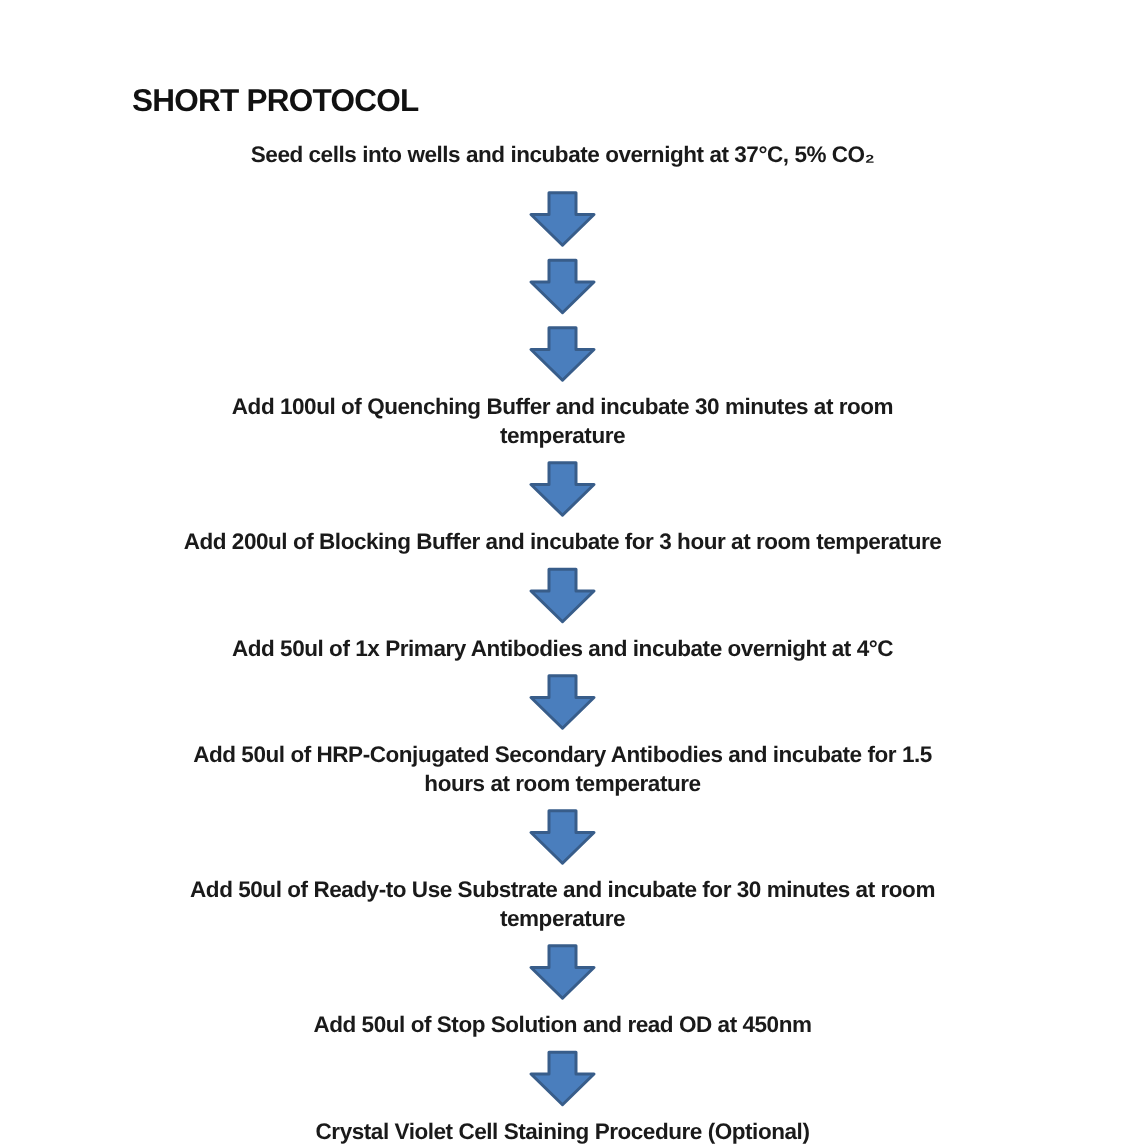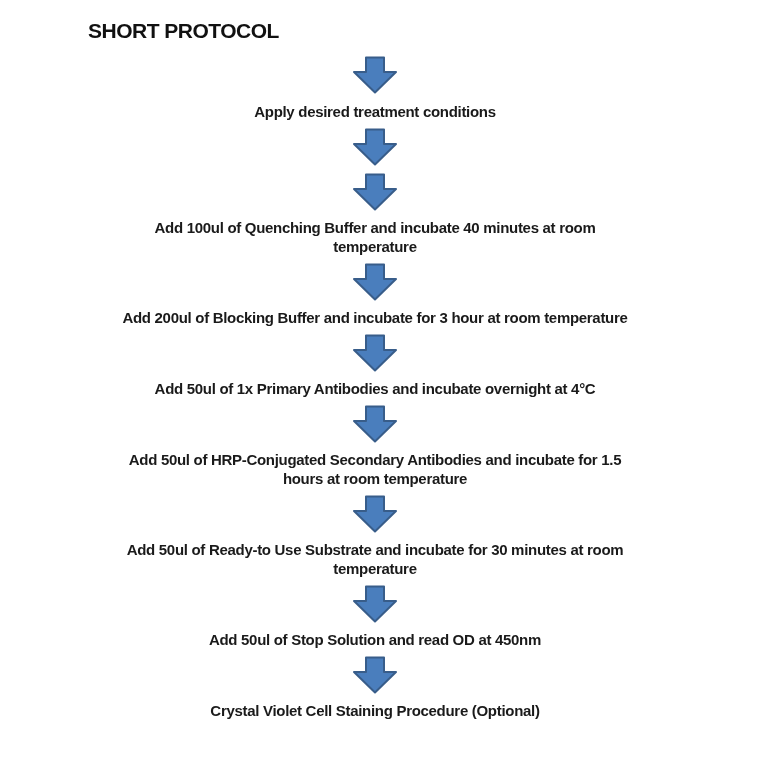--- a/index.html
+++ b/index.html
@@ -15,20 +15,21 @@
   }
   .flow {
     width: 764px;
     height: 764px;
     box-sizing: border-box;
     padding-top: 19px;
     padding-right: 14px; 
     display: flex;
     flex-direction: column;
     align-items: center;
+    justify-content: flex-end;
   }
   .title {
     align-self: flex-start;
     margin-left: 88px;
     font-size: 21px;
     font-weight: bold;
     color: #111111;
     letter-spacing: -0.5px;
     line-height: 23px;
     white-space: nowrap;
@@ -54,43 +55,43 @@
   .arrow.first { margin-top: 14px; }
   .arrow svg { display: block; width: 46px; height: 38px; }
 </style>
 </head>
 <body>
 
 <div class="flow">
 
   <div class="title">SHORT PROTOCOL</div>
 
+  <div class="step-text first">Seed cells into wells and incubate overnight at 37°C, 5% CO₂</div>
 
   <div class="arrow first">
     <svg viewBox="0 0 46 38" xmlns="http://www.w3.org/2000/svg">
       <path d="M14 1.5 H32 V16 H44 L23 36.5 L2 16 H14 Z" fill="#4a7ebd" stroke="#385d8a" stroke-width="2" stroke-linejoin="round"></path>
     </svg>
   </div>
 
-  <div class="step-text second">Apply desired treatment conditions</div>
 
   <div class="arrow">
     <svg viewBox="0 0 46 38" xmlns="http://www.w3.org/2000/svg">
       <path d="M14 1.5 H32 V16 H44 L23 36.5 L2 16 H14 Z" fill="#4a7ebd" stroke="#385d8a" stroke-width="2" stroke-linejoin="round"></path>
     </svg>
   </div>
 
 
   <div class="arrow">
     <svg viewBox="0 0 46 38" xmlns="http://www.w3.org/2000/svg">
       <path d="M14 1.5 H32 V16 H44 L23 36.5 L2 16 H14 Z" fill="#4a7ebd" stroke="#385d8a" stroke-width="2" stroke-linejoin="round"></path>
     </svg>
   </div>
 
-  <div class="step-text">Add 100ul of Quenching Buffer and incubate 40 minutes at room
+  <div class="step-text">Add 100ul of Quenching Buffer and incubate 30 minutes at room
 temperature</div>
 
   <div class="arrow">
     <svg viewBox="0 0 46 38" xmlns="http://www.w3.org/2000/svg">
       <path d="M14 1.5 H32 V16 H44 L23 36.5 L2 16 H14 Z" fill="#4a7ebd" stroke="#385d8a" stroke-width="2" stroke-linejoin="round"></path>
     </svg>
   </div>
 
   <div class="step-text">Add 200ul of Blocking Buffer and incubate for 3 hour at room temperature</div>
 

